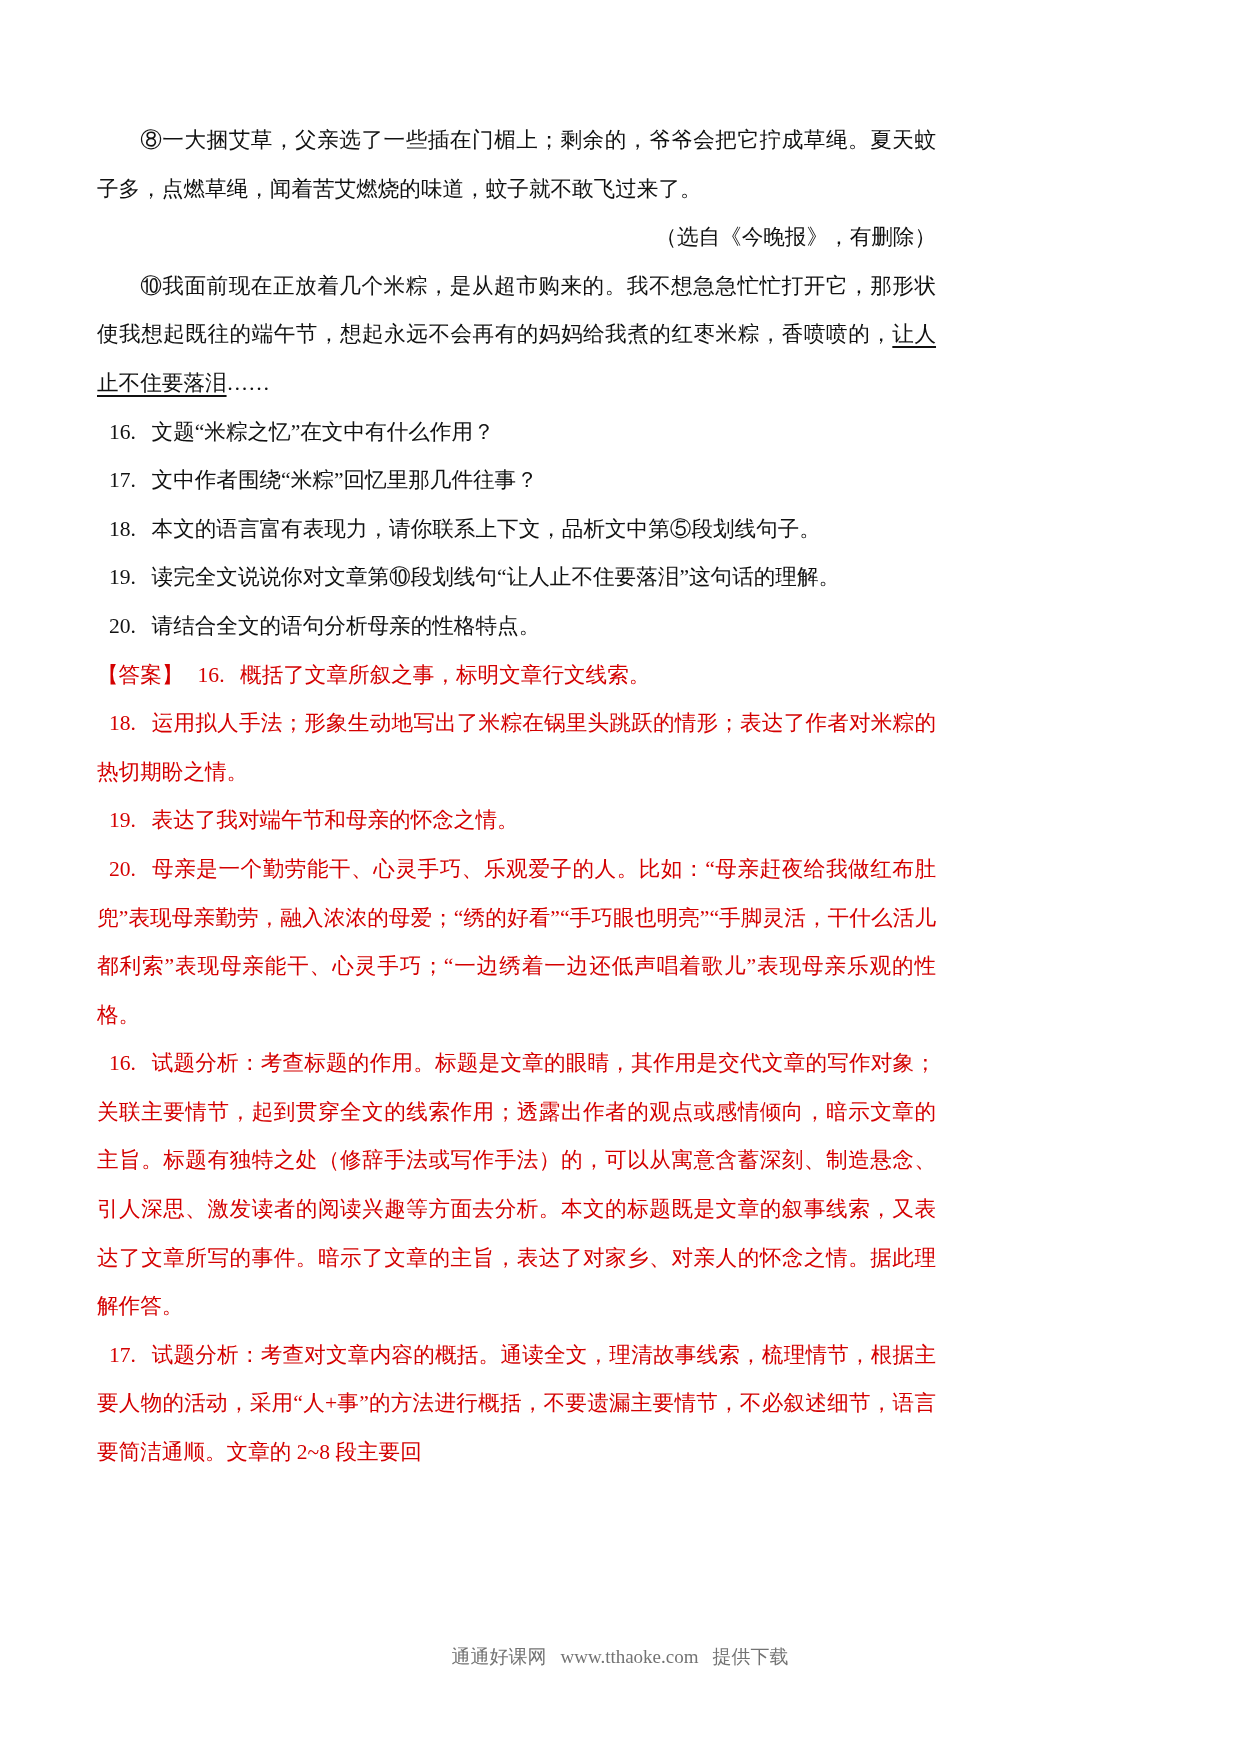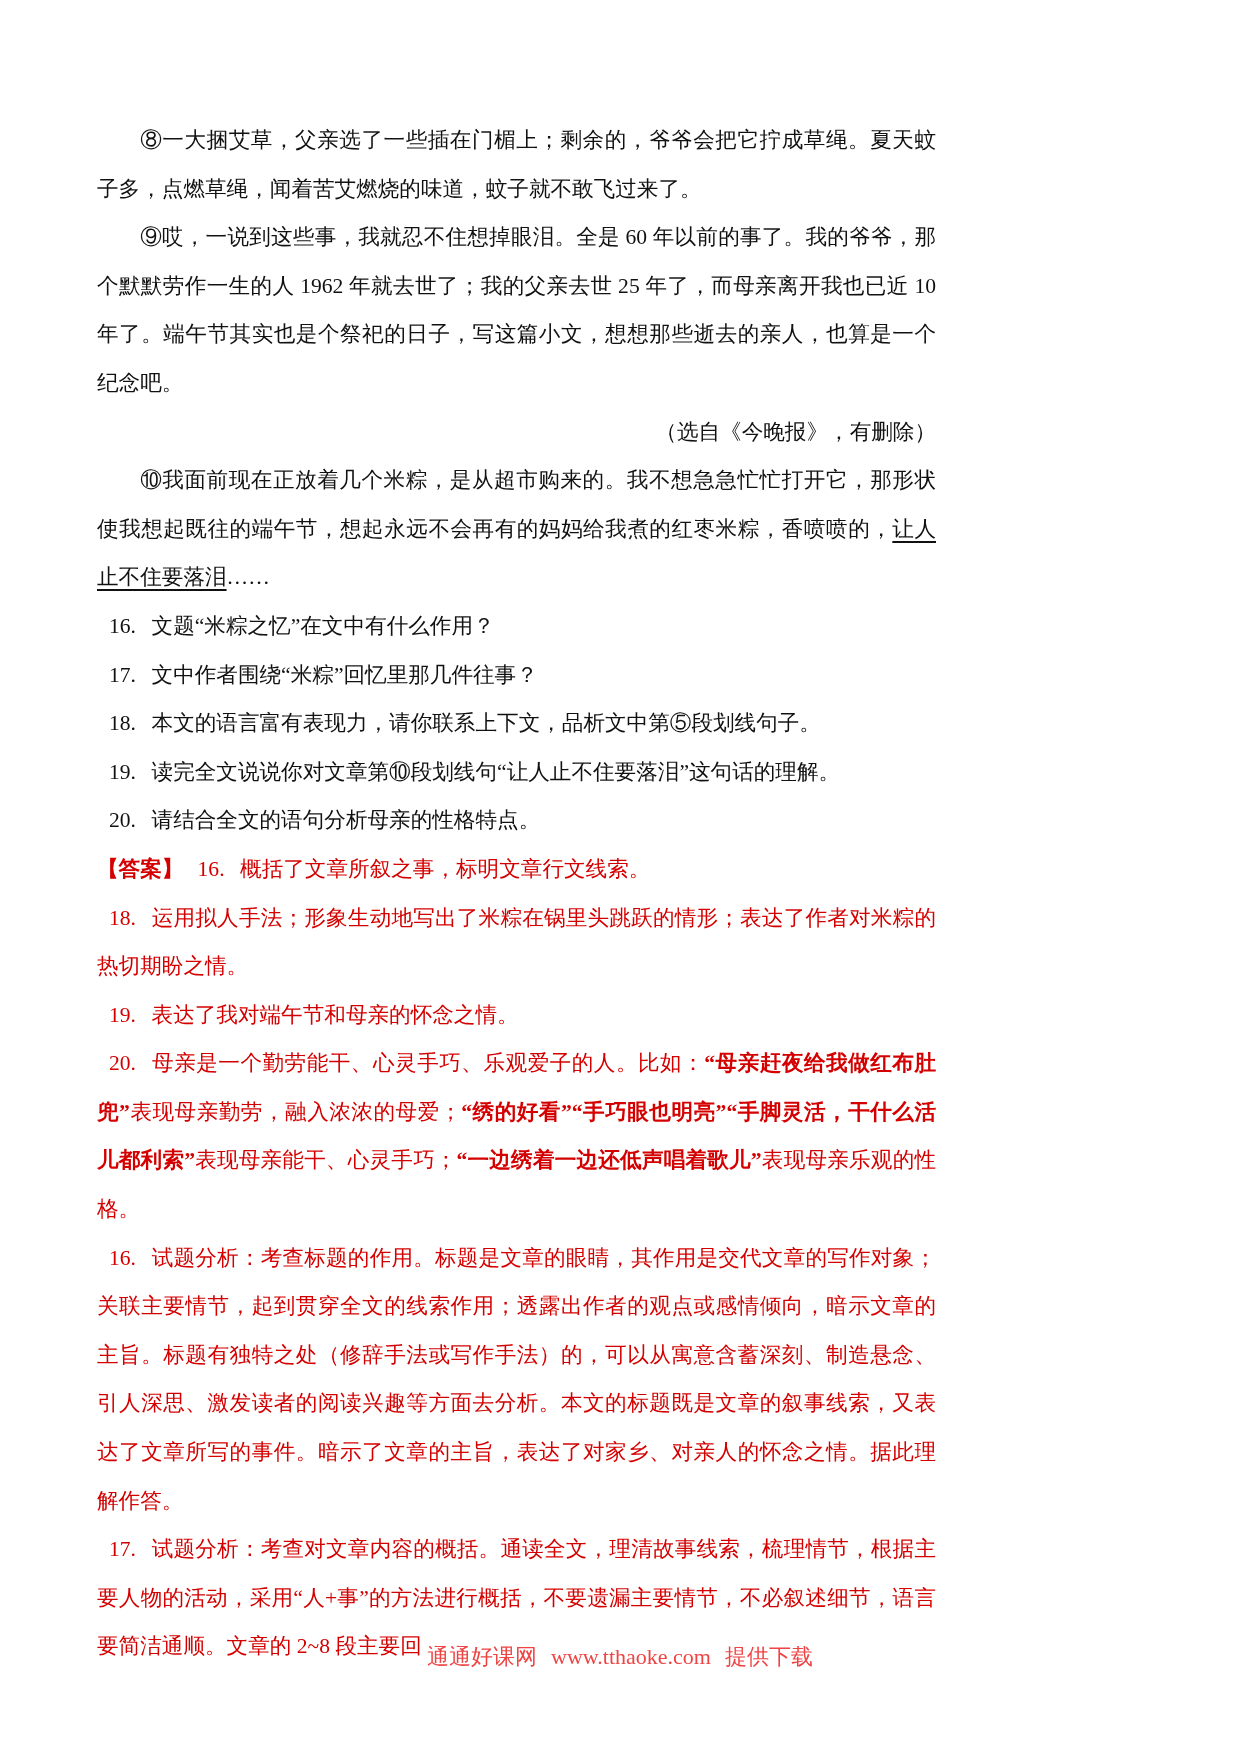--- a/index.html
+++ b/index.html
@@ -20,41 +20,40 @@
   p.line {
     margin: 0;
     font-size: 21.6px;
     line-height: 48.6px;
     text-align: justify;
     word-break: break-all;
   }
   p.indent { text-indent: 2em; }
   p.right { text-align: right; }
   .red { color: var(--red); }
-  .b { font-weight: bold; }
+  .b { font-weight: normal; }
   .u { text-decoration: underline; text-underline-offset: 5px; text-decoration-thickness: 1.5px; }
   .num { margin-right: 0.72em; margin-left: 12px; }
   .alabel { margin-right: 0.1em; }
   .footer {
     position: absolute;
     left: 0; right: 0; top: 1642px;
     text-align: center;
-    font-size: 22px;
-    color: #ef4444;
+    font-size: 19px;
+    color: #737373;
     line-height: 30px;
   }
   .footer span { margin: 0 7px; }
 </style>
 </head>
 <body>
 
 <div class="page">
 
   <p class="line indent"><span>⑧一大捆艾草，父亲选了一些插在门楣上；剩余的，爷爷会把它拧成草绳。夏天蚊子多，点燃草绳，闻着苦艾燃烧的味道，蚊子就不敢飞过来了。</span></p>
-  <p class="line indent"><span>⑨哎，一说到这些事，我就忍不住想掉眼泪。全是 60 年以前的事了。我的爷爷，那个默默劳作一生的人 1962 年就去世了；我的父亲去世 25 年了，而母亲离开我也已近 10 年了。端午节其实也是个祭祀的日子，写这篇小文，想想那些逝去的亲人，也算是一个纪念吧。</span></p>
   <p class="line right">（选自《今晚报》，有删除）</p>
 
   <p class="line indent"><span>⑩我面前现在正放着几个米粽，是从超市购来的。我不想急急忙忙打开它，那形状使我想起既往的端午节，想起永远不会再有的妈妈给我煮的红枣米粽，香喷喷的，</span><span class="u">让人止不住要落泪</span><span>……</span></p>
 
   <p class="line"><span class="num">16.</span><span>文题“米粽之忆”在文中有什么作用？</span></p>
   <p class="line"><span class="num">17.</span><span>文中作者围绕“米粽”回忆里那几件往事？</span></p>
   <p class="line"><span class="num">18.</span><span>本文的语言富有表现力，请你联系上下文，品析文中第⑤段划线句子。</span></p>
   <p class="line"><span class="num">19.</span><span>读完全文说说你对文章第⑩段划线句“让人止不住要落泪”这句话的理解。</span></p>
   <p class="line"><span class="num">20.</span><span>请结合全文的语句分析母亲的性格特点。</span></p>
 

